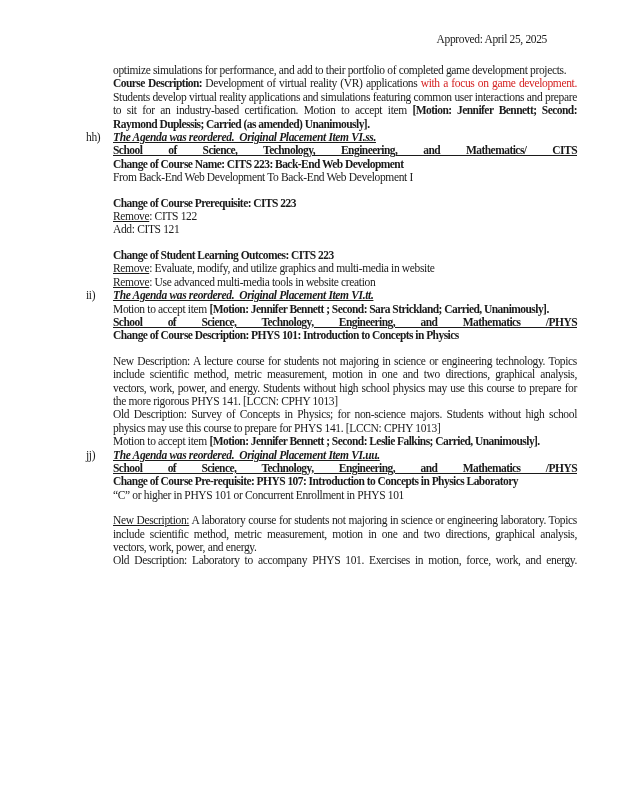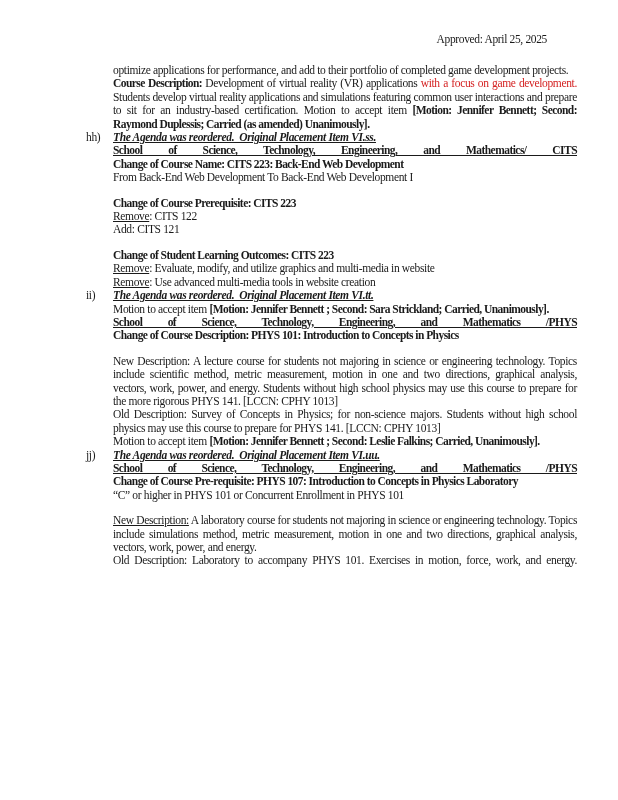--- a/index.html
+++ b/index.html
@@ -39,21 +39,21 @@
   .u{ text-decoration:underline; }
   .i{ font-style:italic;font-weight:bold; }
   .red{ color:var(--red,#d42222); }
 </style>
 </head>
 <body>
 
 <div class="page">
   <div class="approved">Approved: April 25, 2025</div>
   <div class="content" id="doc-content">
-      <div class="para"><span class="">optimize applications for performance, and add to their portfolio of completed game development projects.</span></div>
+      <div class="para"><span class="">optimize simulations for performance, and add to their portfolio of completed game development projects.</span></div>
       <div class="para"><span class="b ">Course Description: </span><span class="">Development of virtual reality (VR) applications </span><span class="red ">with a focus on game development.</span><span class=""> Students develop virtual reality applications and simulations featuring common user interactions and prepare to sit for an industry-based certification. Motion to accept item </span><span class="b ">[Motion: Jennifer Bennett; Second: Raymond Duplessis; Carried (as amended) Unanimously].</span></div>
       <div class="para sp-section"><span class="label">hh)</span><span class="u i ">The Agenda was reordered.&nbsp; Original Placement Item VI.ss.</span></div>
       <div class="para fill"><span class="b u ">School of Science, Technology, Engineering, and Mathematics/ CITS</span></div>
       <div class="para"><span class="b ">Change of Course Name: CITS 223: Back-End Web Development</span></div>
       <div class="para"><span class="">From Back-End Web Development To Back-End Web Development I</span></div>
       <div class="para sp-blank"><span class="b ">Change of Course Prerequisite: CITS 223</span></div>
       <div class="para"><span class="u ">Remove</span><span class="">: CITS 122</span></div>
       <div class="para"><span class="">Add: CITS 121</span></div>
       <div class="para sp-blank"><span class="b ">Change of Student Learning Outcomes: CITS 223</span></div>
       <div class="para"><span class="u ">Remove</span><span class="">: Evaluate, modify, and utilize graphics and multi-media in website</span></div>
@@ -62,16 +62,16 @@
       <div class="para"><span class="">Motion to accept item </span><span class="b ">[Motion: Jennifer Bennett ; Second: Sara Strickland; Carried, Unanimously].</span></div>
       <div class="para fill"><span class="b u ">School of Science, Technology, Engineering, and Mathematics /PHYS</span></div>
       <div class="para"><span class="b ">Change of Course Description: PHYS 101: Introduction to Concepts in Physics</span></div>
       <div class="para sp-blank"><span class="">New Description: A lecture course for students not majoring in science or engineering technology. Topics include scientific method, metric measurement, motion in one and two directions, graphical analysis, vectors, work, power, and energy. Students without high school physics may use this course to prepare for the more rigorous PHYS 141. [LCCN: CPHY 1013]</span></div>
       <div class="para"><span class="">Old Description: Survey of Concepts in Physics; for non-science majors. Students without high school physics may use this course to prepare for PHYS 141. [LCCN: CPHY 1013]</span></div>
       <div class="para"><span class="">Motion to accept item </span><span class="b ">[Motion: Jennifer Bennett ; Second: Leslie Falkins; Carried, Unanimously].</span></div>
       <div class="para sp-section"><span class="label">jj)</span><span class="u i ">The Agenda was reordered.&nbsp; Original Placement Item VI.uu.</span></div>
       <div class="para fill"><span class="b u ">School of Science, Technology, Engineering, and Mathematics /PHYS</span></div>
       <div class="para"><span class="b ">Change of Course Pre-requisite: PHYS 107: Introduction to Concepts in Physics Laboratory</span></div>
       <div class="para"><span class="">“C” or higher in PHYS 101 or Concurrent Enrollment in PHYS 101</span></div>
-      <div class="para sp-blank"><span class="u ">New Description:</span><span class=""> A laboratory course for students not majoring in science or engineering technology. Topics include simulations method, metric measurement, motion in one and two directions, graphical analysis, vectors, work, power, and energy.</span></div>
+      <div class="para sp-blank"><span class="u ">New Description:</span><span class=""> A laboratory course for students not majoring in science or engineering laboratory. Topics include scientific method, metric measurement, motion in one and two directions, graphical analysis, vectors, work, power, and energy.</span></div>
       <div class="para"><span class="">Old Description: Laboratory to accompany PHYS 101. Exercises in motion, force, work, and energy. Motion to accept item </span><span class="b ">[Motion: Sara Strickland ; Second: Lilian Gamble; Carried,</span></div>
     </div>
 </div>
 
 </body></html>

